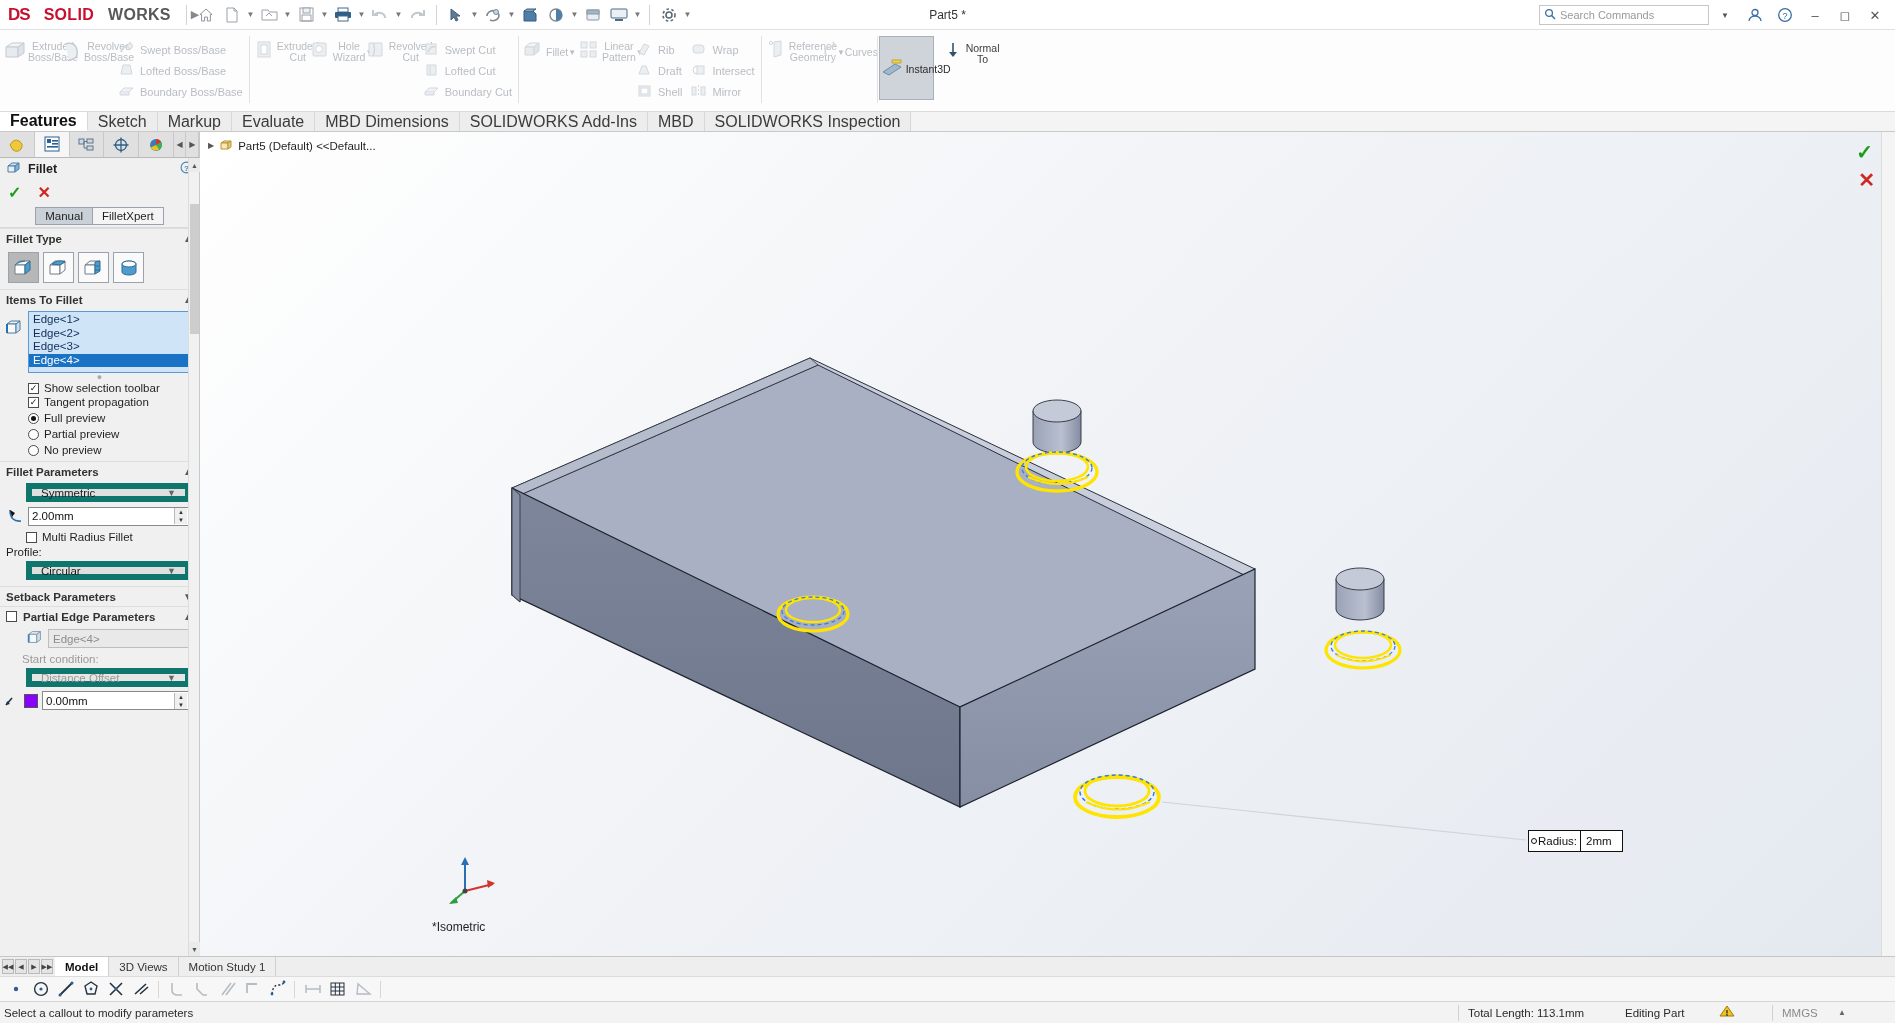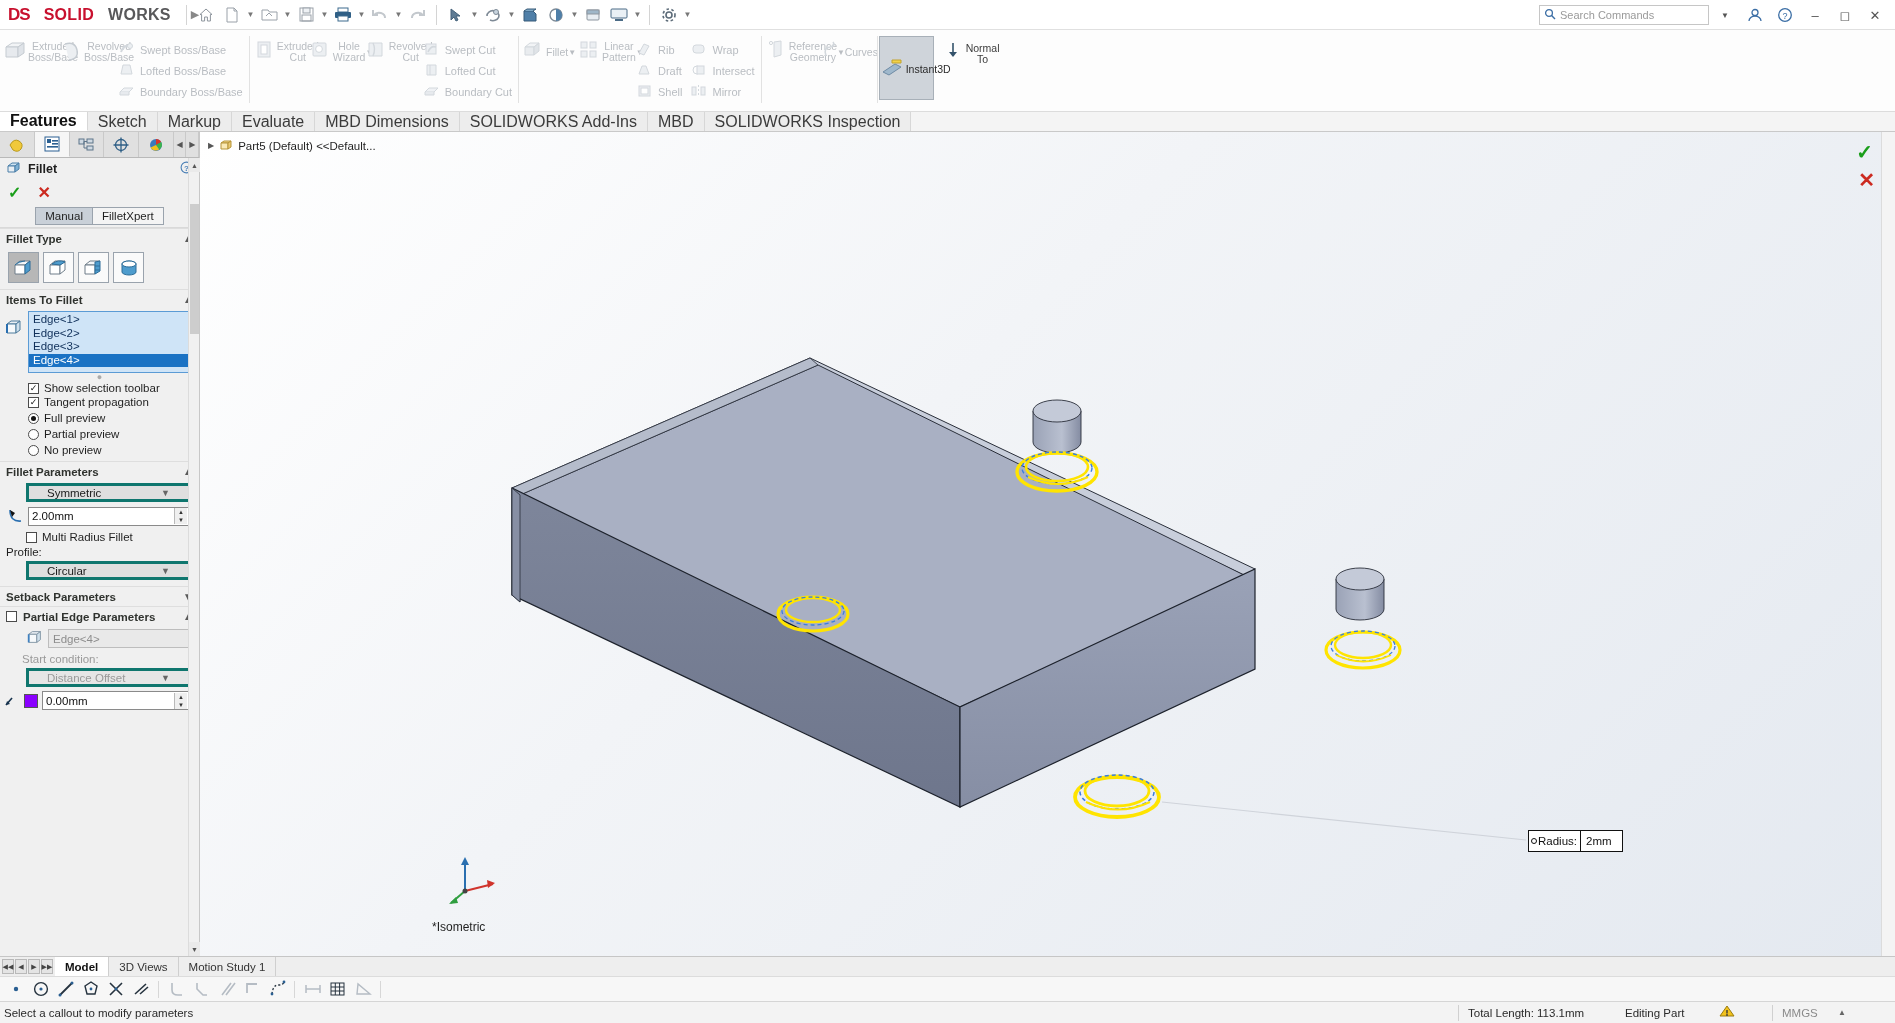--- a/index.html
+++ b/index.html
@@ -151,22 +151,22 @@
     align-items:center;justify-content:center;font-size:9px;color:#111;line-height:9px;
   }
   .radio {
     width:11px;height:11px;border:1px solid #4b4b4b;border-radius:50%;background:#fff;
     display:inline-flex;align-items:center;justify-content:center;
   }
   .radio .dot { width:5px;height:5px;border-radius:50%;background:#111; }
 
   .ctrl-row { display:flex; align-items:center; gap:4px; padding:2px 8px 2px 4px; }
   .select {
-    flex:1; height:19px; background:#dfdfdf; border:3px solid #0f766e;
-    display:flex; align-items:center; padding:0 18px; font-size:11.5px; color:#1b1b1b;
+    flex:1; height:19px; background:#dfdfdf; border:6px solid #0f766e;
+    display:flex; align-items:center; padding:0 9px; font-size:11.5px; color:#1b1b1b;
   }
   .select .chev { margin-left:auto; color:#666; font-size:9px; }
   .select.disabled { color:#9a9a9a; background:#e6e6e6; }
   .numinput {
     flex:1; height:19px; background:#ffffff; border:1px solid #8a8a8a;
     display:flex; align-items:center; padding:0 3px; font-size:11.5px; color:#111;
   }
   .spin { width:13px; display:flex; flex-direction:column; border-left:1px solid #b9b9b9; margin-left:auto;}
   .spin div { height:8px; display:flex;align-items:center;justify-content:center; font-size:6px; color:#333; background:#efefef;}
   .lbl { font-size:11.5px; color:#1f1f1f; padding:2px 0 1px 6px; }
@@ -355,20 +355,21 @@
       <div class="tb-caret">▼</div>
       <div class="tb-sep"></div>
       <div class="tb-ico">
         <svg width="18" height="16" viewBox="0 0 18 16">
             <circle cx="9" cy="8" r="3" fill="none" stroke="#5c6b78" stroke-width="1.6"></circle>
             <circle cx="9" cy="8" r="6" fill="none" stroke="#5c6b78" stroke-width="1.6" stroke-dasharray="2.5 2.5"></circle>
           </svg>
       </div>
       <div class="tb-caret">▼</div>
     </div>
+    <div class="title-center">Part5 *</div>
     <div class="tb-right">
       <div class="search-box">
         <span>
           <svg width="12" height="12" viewBox="0 0 12 12">
               <circle cx="5" cy="5" r="3.4" fill="none" stroke="#3b6ea5" stroke-width="1.3"></circle>
               <path d="M7.6 7.6 L11 11" stroke="#3b6ea5" stroke-width="1.4"></path>
             </svg>
         </span>
         <span>Search Commands</span>
       </div>

